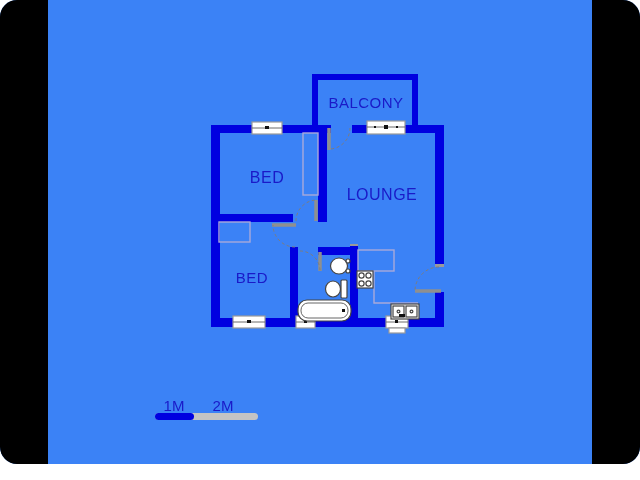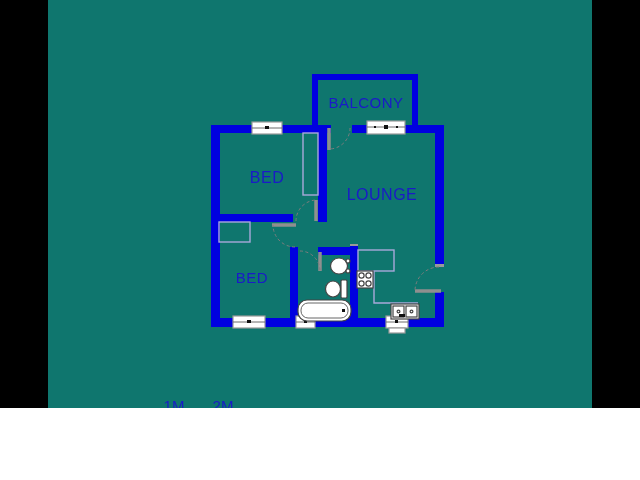--- a/index.html
+++ b/index.html
@@ -1,17 +1,17 @@
 <!DOCTYPE html>
 <html><head>
 <meta charset="utf-8">
 <style>
   html,body{margin:0;padding:0;background:#ffffff;}
-  .stage{position:relative;width:640px;height:408px;background:#0f766e;overflow:hidden;
-         font-family:"Liberation Sans", sans-serif;}
+  .stage{position:relative;width:640px;height:464px;background:#3b82f6;overflow:hidden;
+         font-family:"Liberation Sans", sans-serif;border-radius:17px;}
   .letterbox{position:absolute;top:0;height:480px;background:#000;}
   .letterbox.left{left:0;width:48px;}
   .letterbox.right{left:592px;width:48px;}
   svg{position:absolute;left:0;top:0;}
   .wall{fill:#0000e0;}
   .cap{fill:#9a9a9a;}
   .win-frame{fill:#ffffff;stroke:#9a9a9a;stroke-width:1.2;}
   .win-line{stroke:#6a6a6a;stroke-width:1;}
   .win-tick{fill:#111;}
   .door-leaf{stroke:#8f8f8f;stroke-width:3.5;stroke-linecap:butt;}

